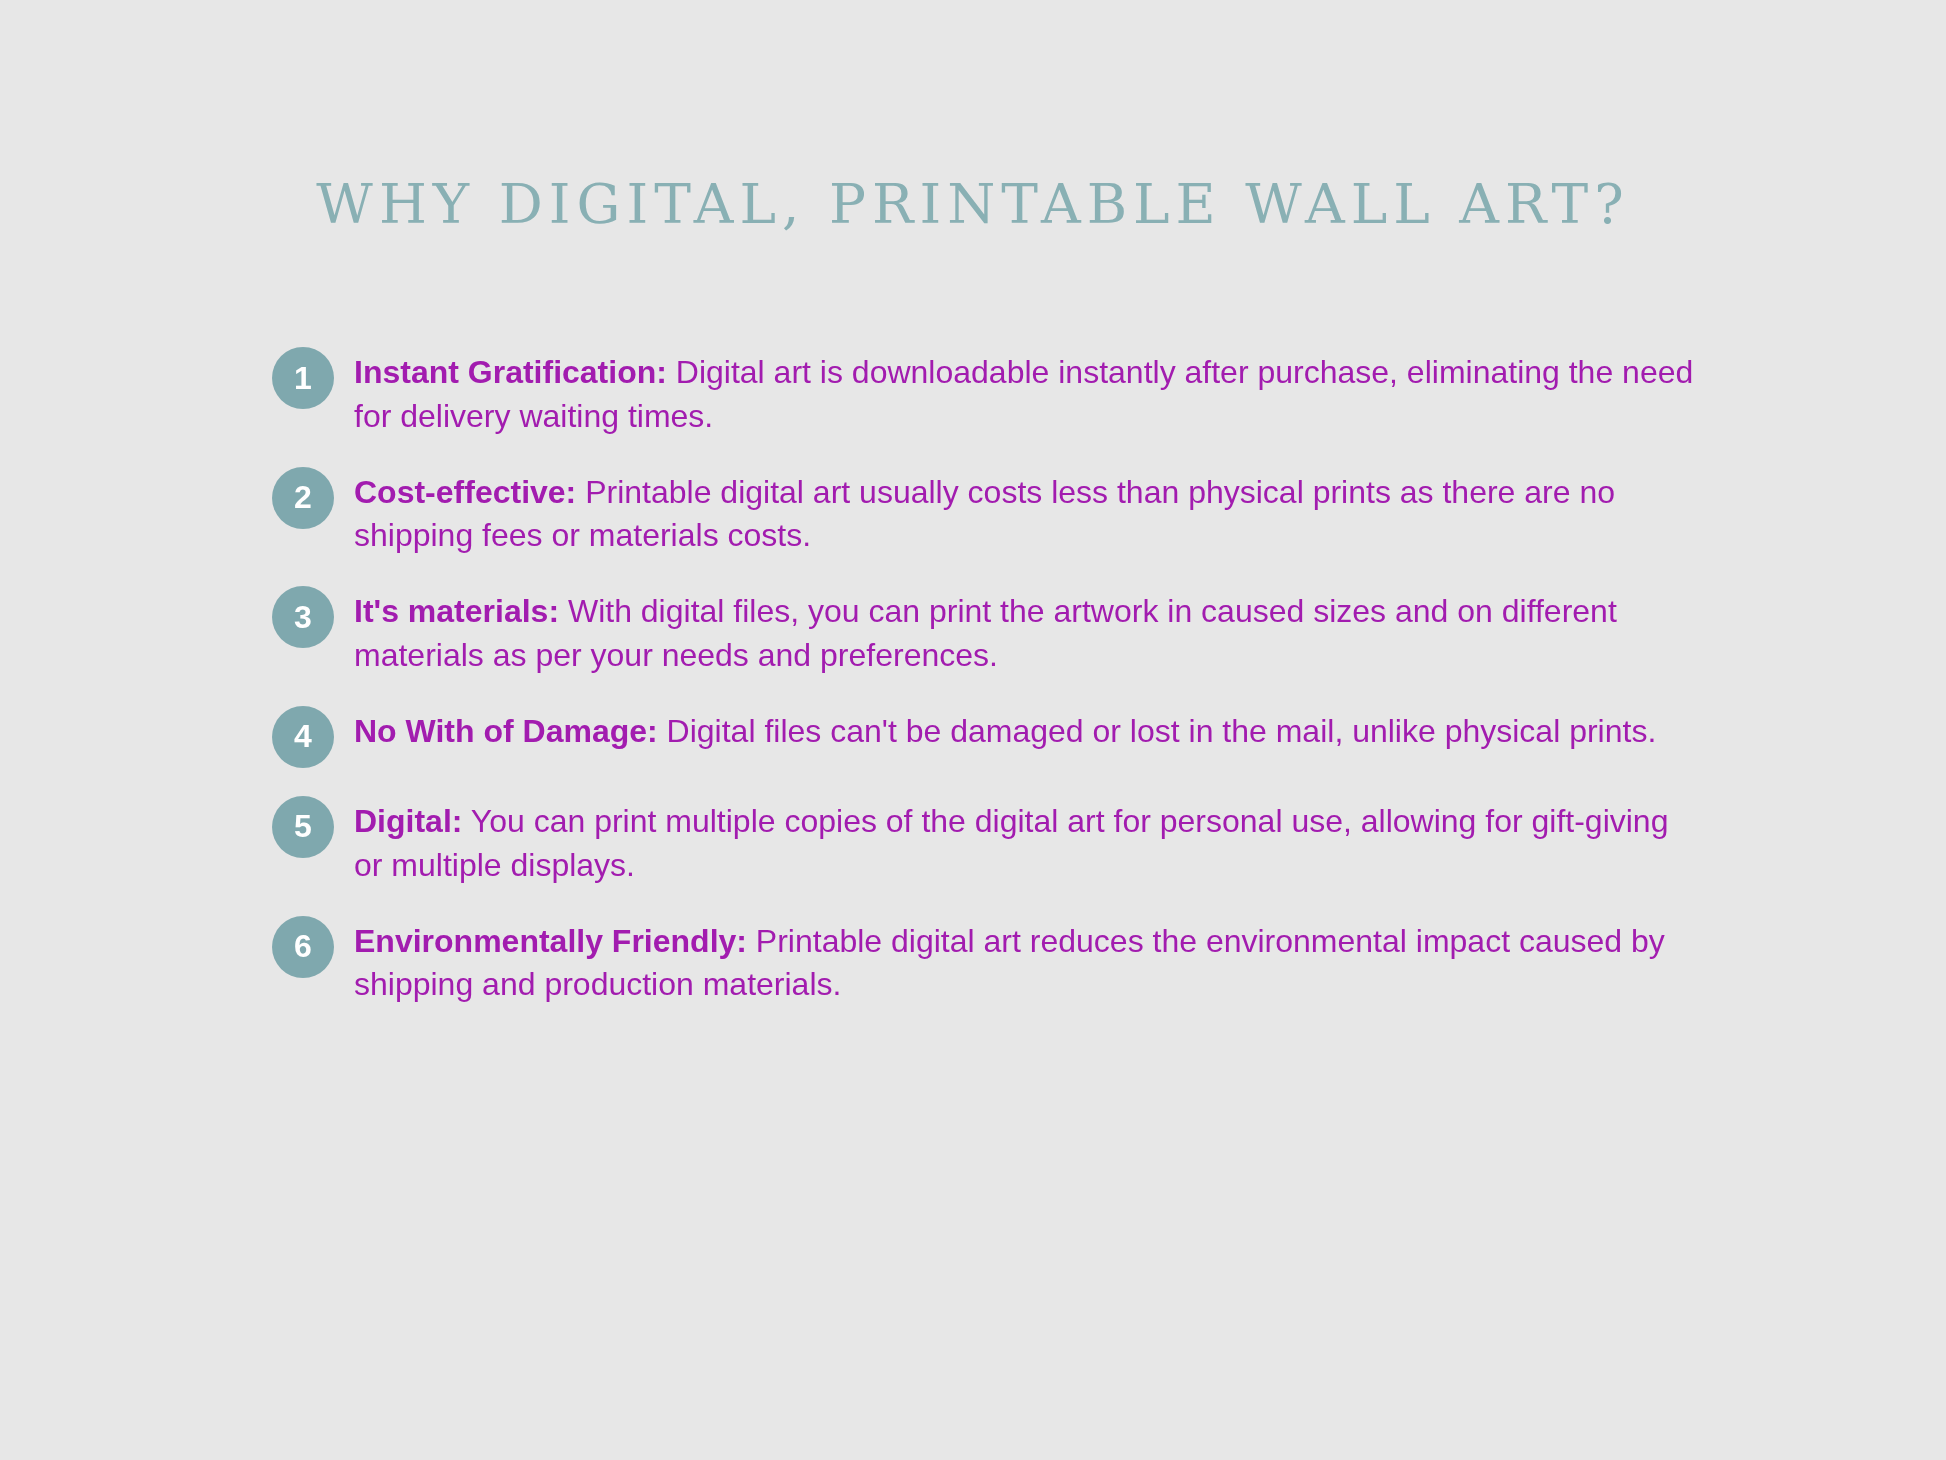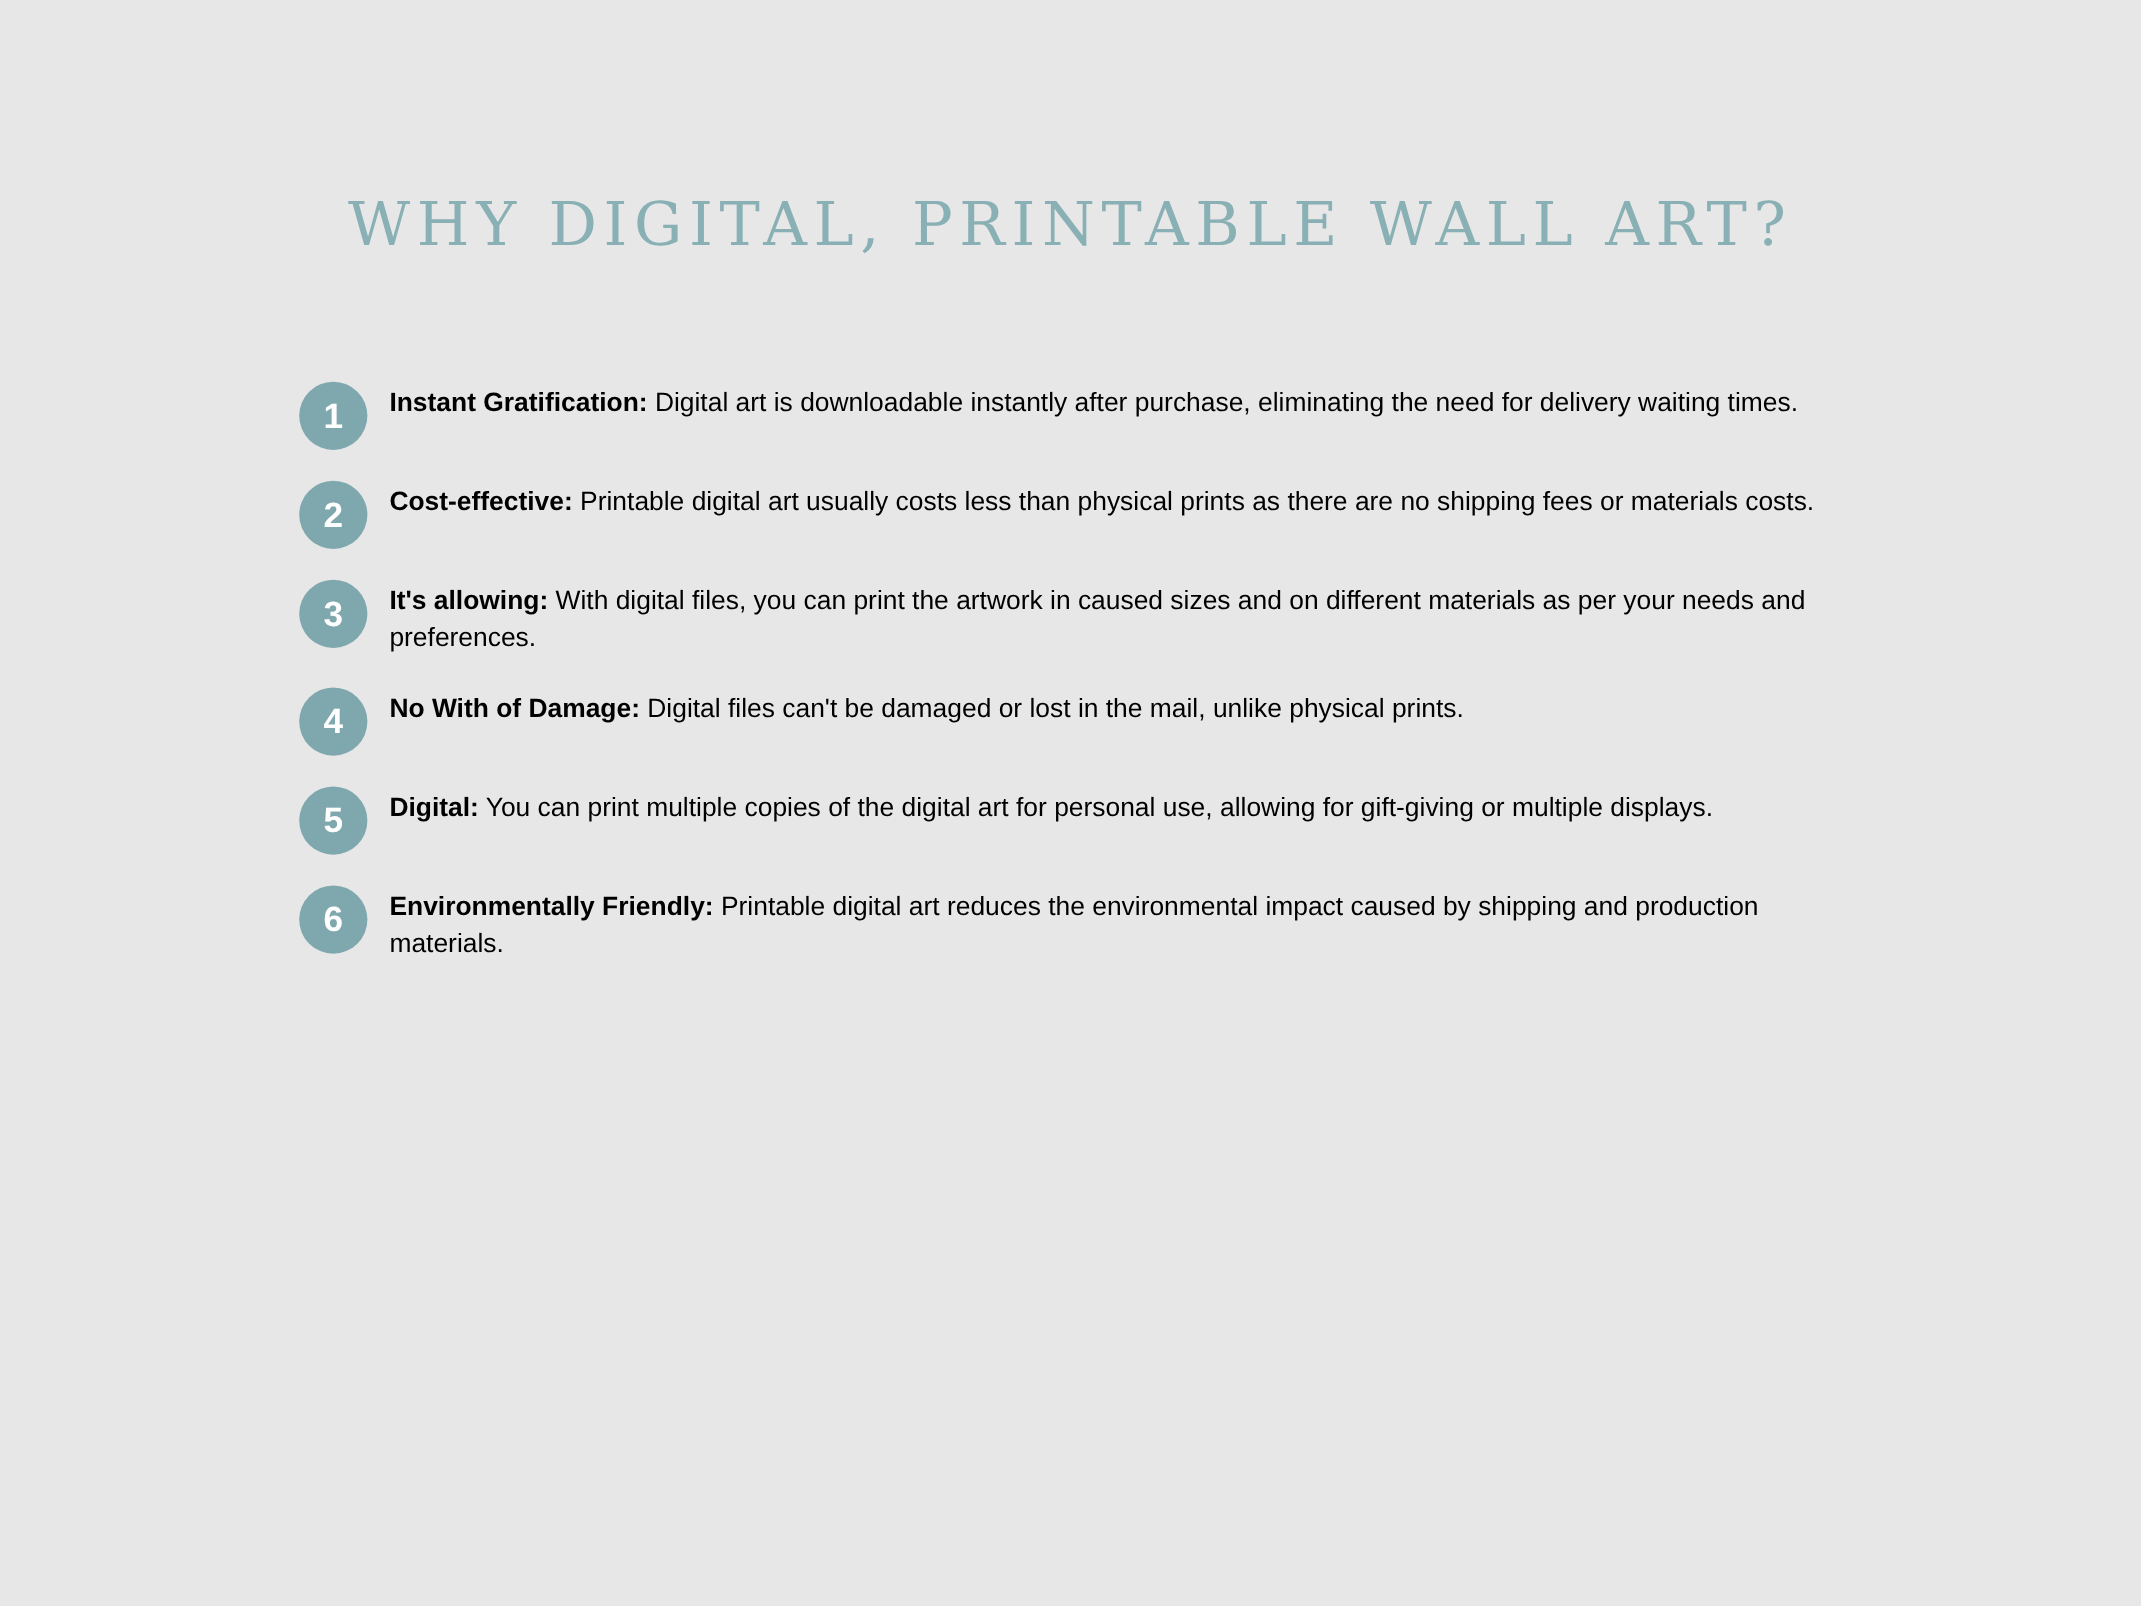--- a/index.html
+++ b/index.html
@@ -55,23 +55,23 @@
     font-weight: 600;
     display: flex;
     align-items: center;
     justify-content: center;
     margin-right: 20px;
     margin-top: 2px;
     font-family: "Liberation Sans", sans-serif;
   }
   .text {
     flex: 1 1 auto;
-    font-size: 24px;
+    font-size: 32px;
     line-height: 1.37;
-    color: #000000;
+    color: #a21caf;
     font-family: "Liberation Sans", sans-serif;
     padding-top: 6px;
   }
   .text .lead {
     font-weight: bold;
   }
 </style>
 </head>
 <body>
 
@@ -91,21 +91,21 @@
     <div class="item">
       <div class="badge">2</div>
       <div class="text">
         <span class="lead">Cost-effective:</span><span> Printable digital art usually costs less than physical prints as there are no shipping fees or materials costs.</span>
       </div>
     </div>
 
     <div class="item">
       <div class="badge">3</div>
       <div class="text">
-        <span class="lead">It's allowing:</span><span> With digital files, you can print the artwork in caused sizes and on different materials as per your needs and preferences.</span>
+        <span class="lead">It's materials:</span><span> With digital files, you can print the artwork in caused sizes and on different materials as per your needs and preferences.</span>
       </div>
     </div>
 
     <div class="item">
       <div class="badge">4</div>
       <div class="text">
         <span class="lead">No With of Damage:</span><span> Digital files can't be damaged or lost in the mail, unlike physical prints.</span>
       </div>
     </div>
 

